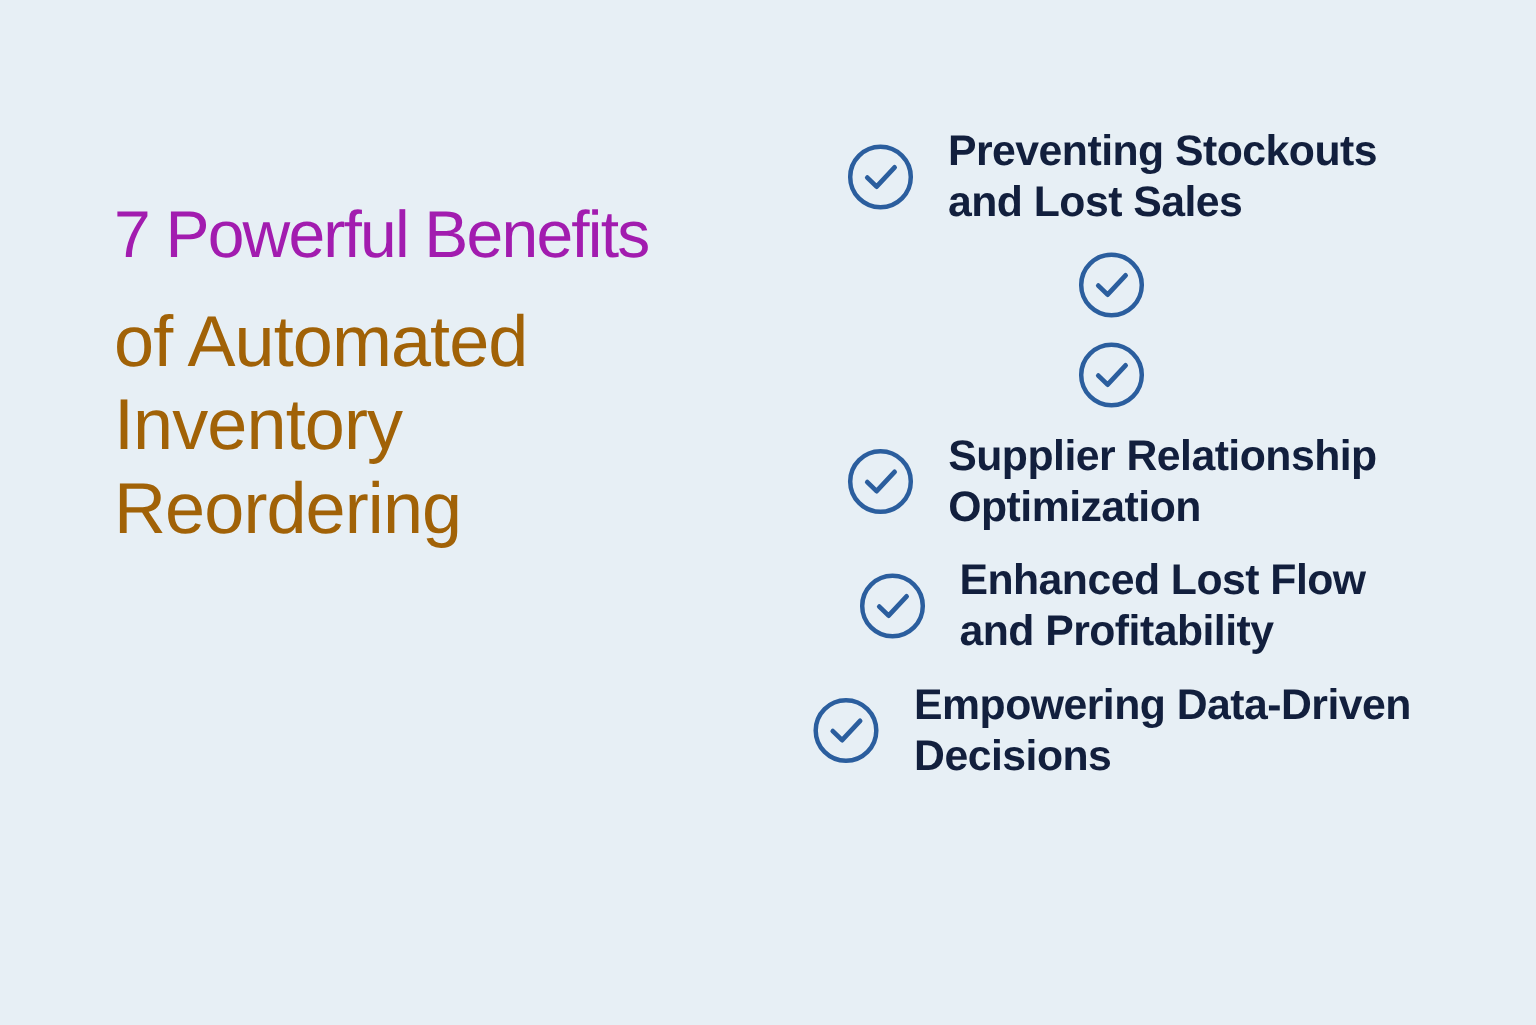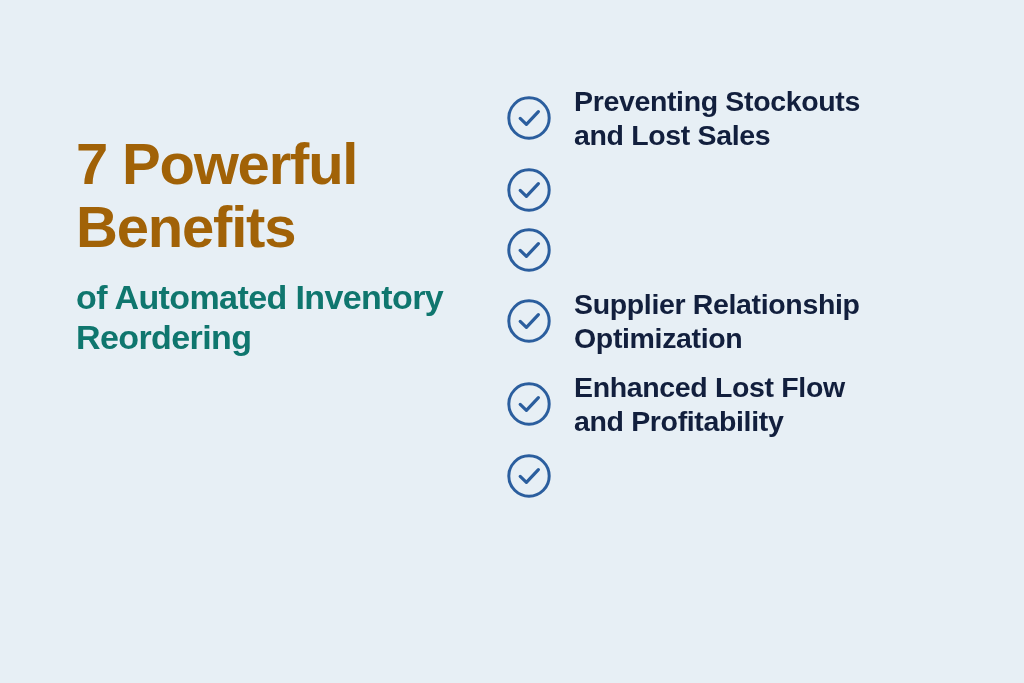--- a/index.html
+++ b/index.html
@@ -27,50 +27,51 @@
   
 
   .title-panel {
     position:absolute;
     left:76px;
     top:133px;
     width:400px;
   }
 
   .headline {
-    color:#a16207;
-    font-size:58px;
-    font-weight:bold;
+    color:#a21caf;
+    font-size:44px;
+    font-weight:normal;
     line-height:1.08;
     letter-spacing:-1.2px;
   }
 
   .subhead {
-    color:#0f766e;
-    font-size:34px;
-    font-weight:bold;
+    color:#a16207;
+    font-size:48px;
+    font-weight:normal;
     line-height:1.16;
     letter-spacing:-0.6px;
     margin-top:20px;
   }
 
   
 
   .benefits-panel {
     position:absolute;
     left:506px;
     top:84px;
     width:470px;
   }
 
   .benefit-row {
     display:flex;
     align-items:center;
     gap:22px;
     margin-bottom:14px;
+    justify-content:center;
   }
 
   .benefit-row:last-child { margin-bottom:0; }
 
   .check-icon {
     flex:0 0 auto;
     width:46px;
     height:46px;
     display:block;
   }
@@ -139,16 +140,18 @@
       </svg>
       <div class="benefit-label">Enhanced Lost Flow
 and Profitability</div>
     </div>
 
     <div class="benefit-row">
       <svg class="check-icon" viewBox="0 0 46 46">
         <circle cx="23" cy="23" r="20.2" fill="none" stroke="#2b5e9e" stroke-width="3"></circle>
         <path d="M14.2 23.4 L20.4 29.4 L32.4 16.6" fill="none" stroke="#2b5e9e" stroke-width="3.2" stroke-linecap="round" stroke-linejoin="round"></path>
       </svg>
+      <div class="benefit-label">Empowering Data-Driven
+Decisions</div>
     </div>
 
   </div>
 </div>
 
 </body></html>

